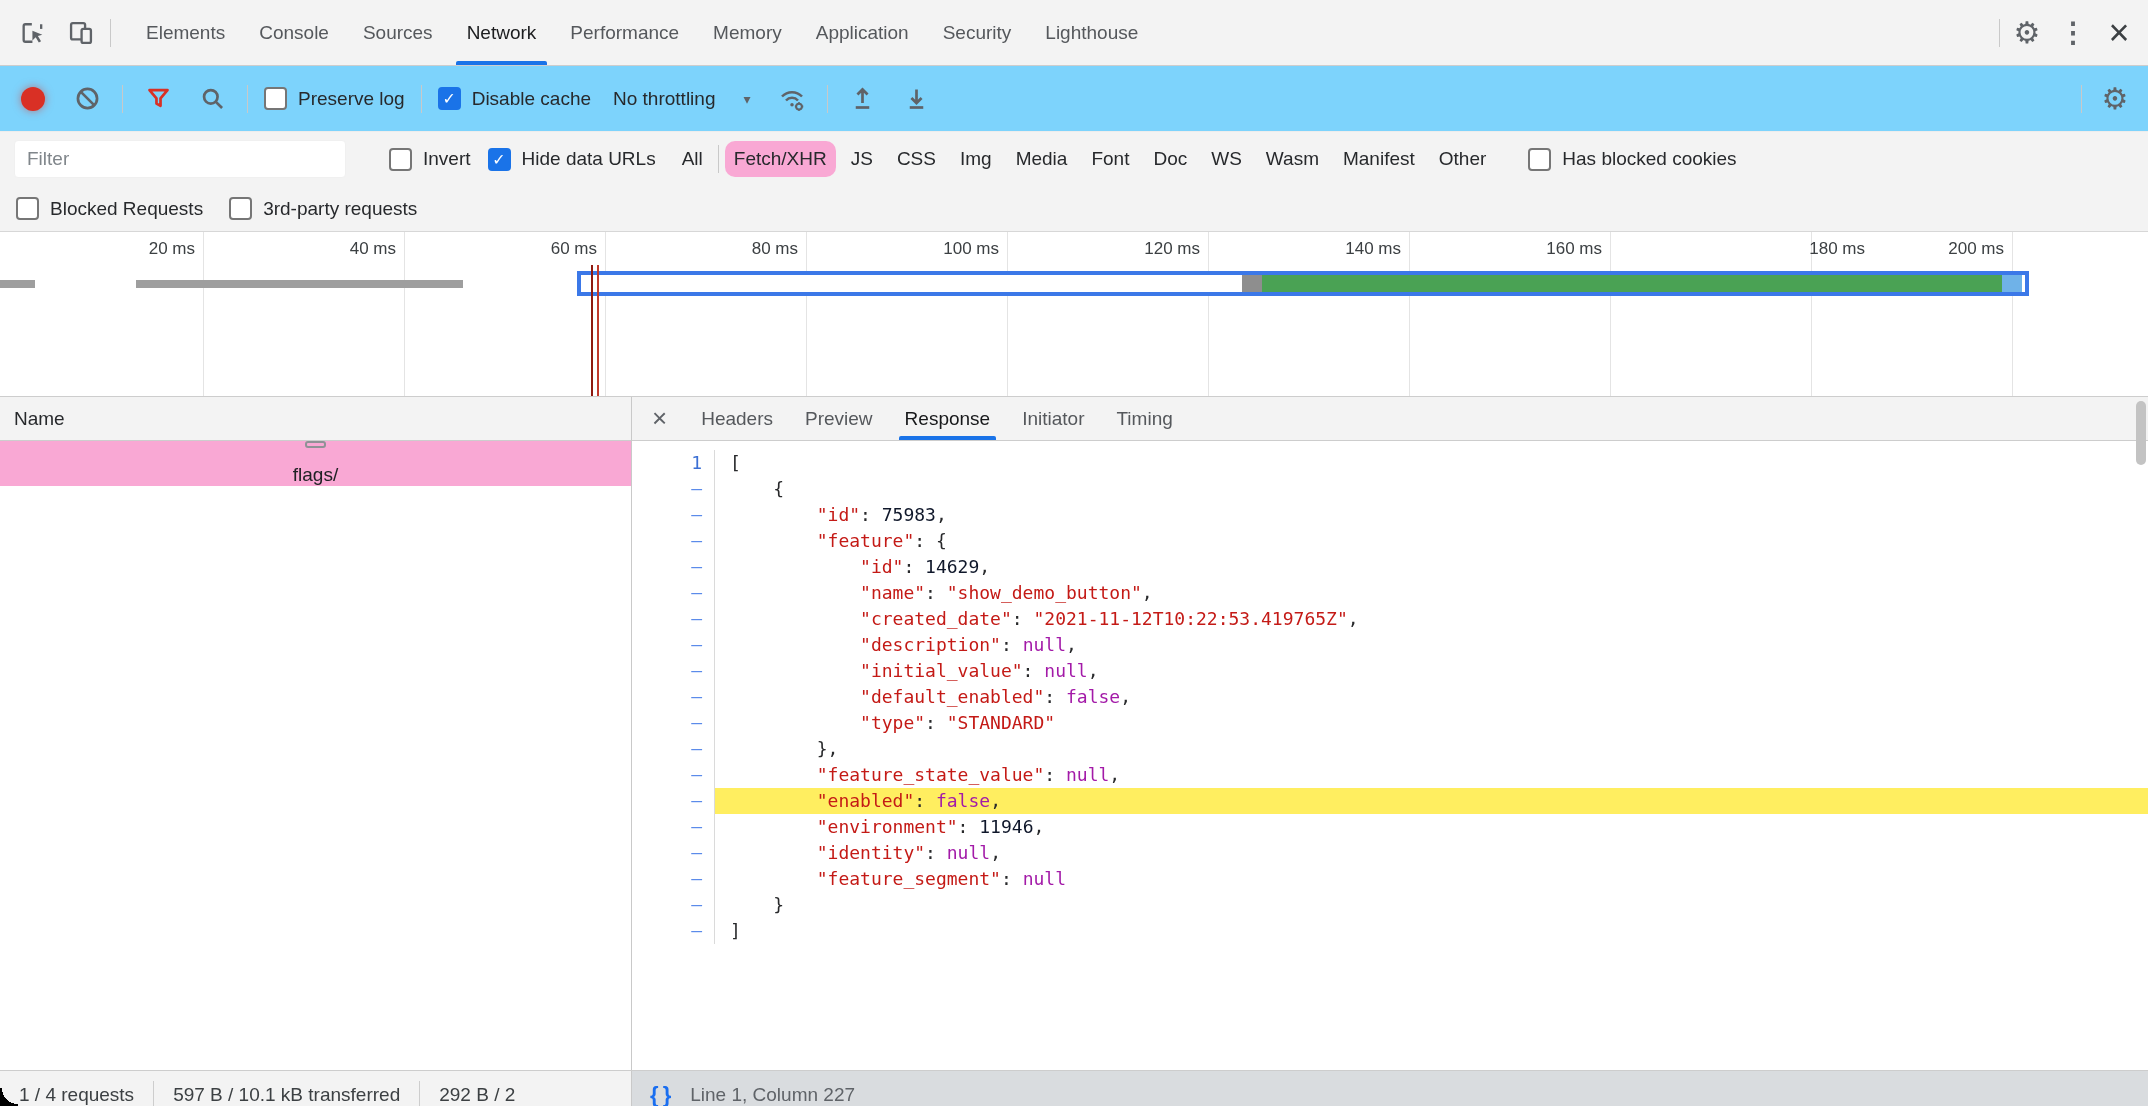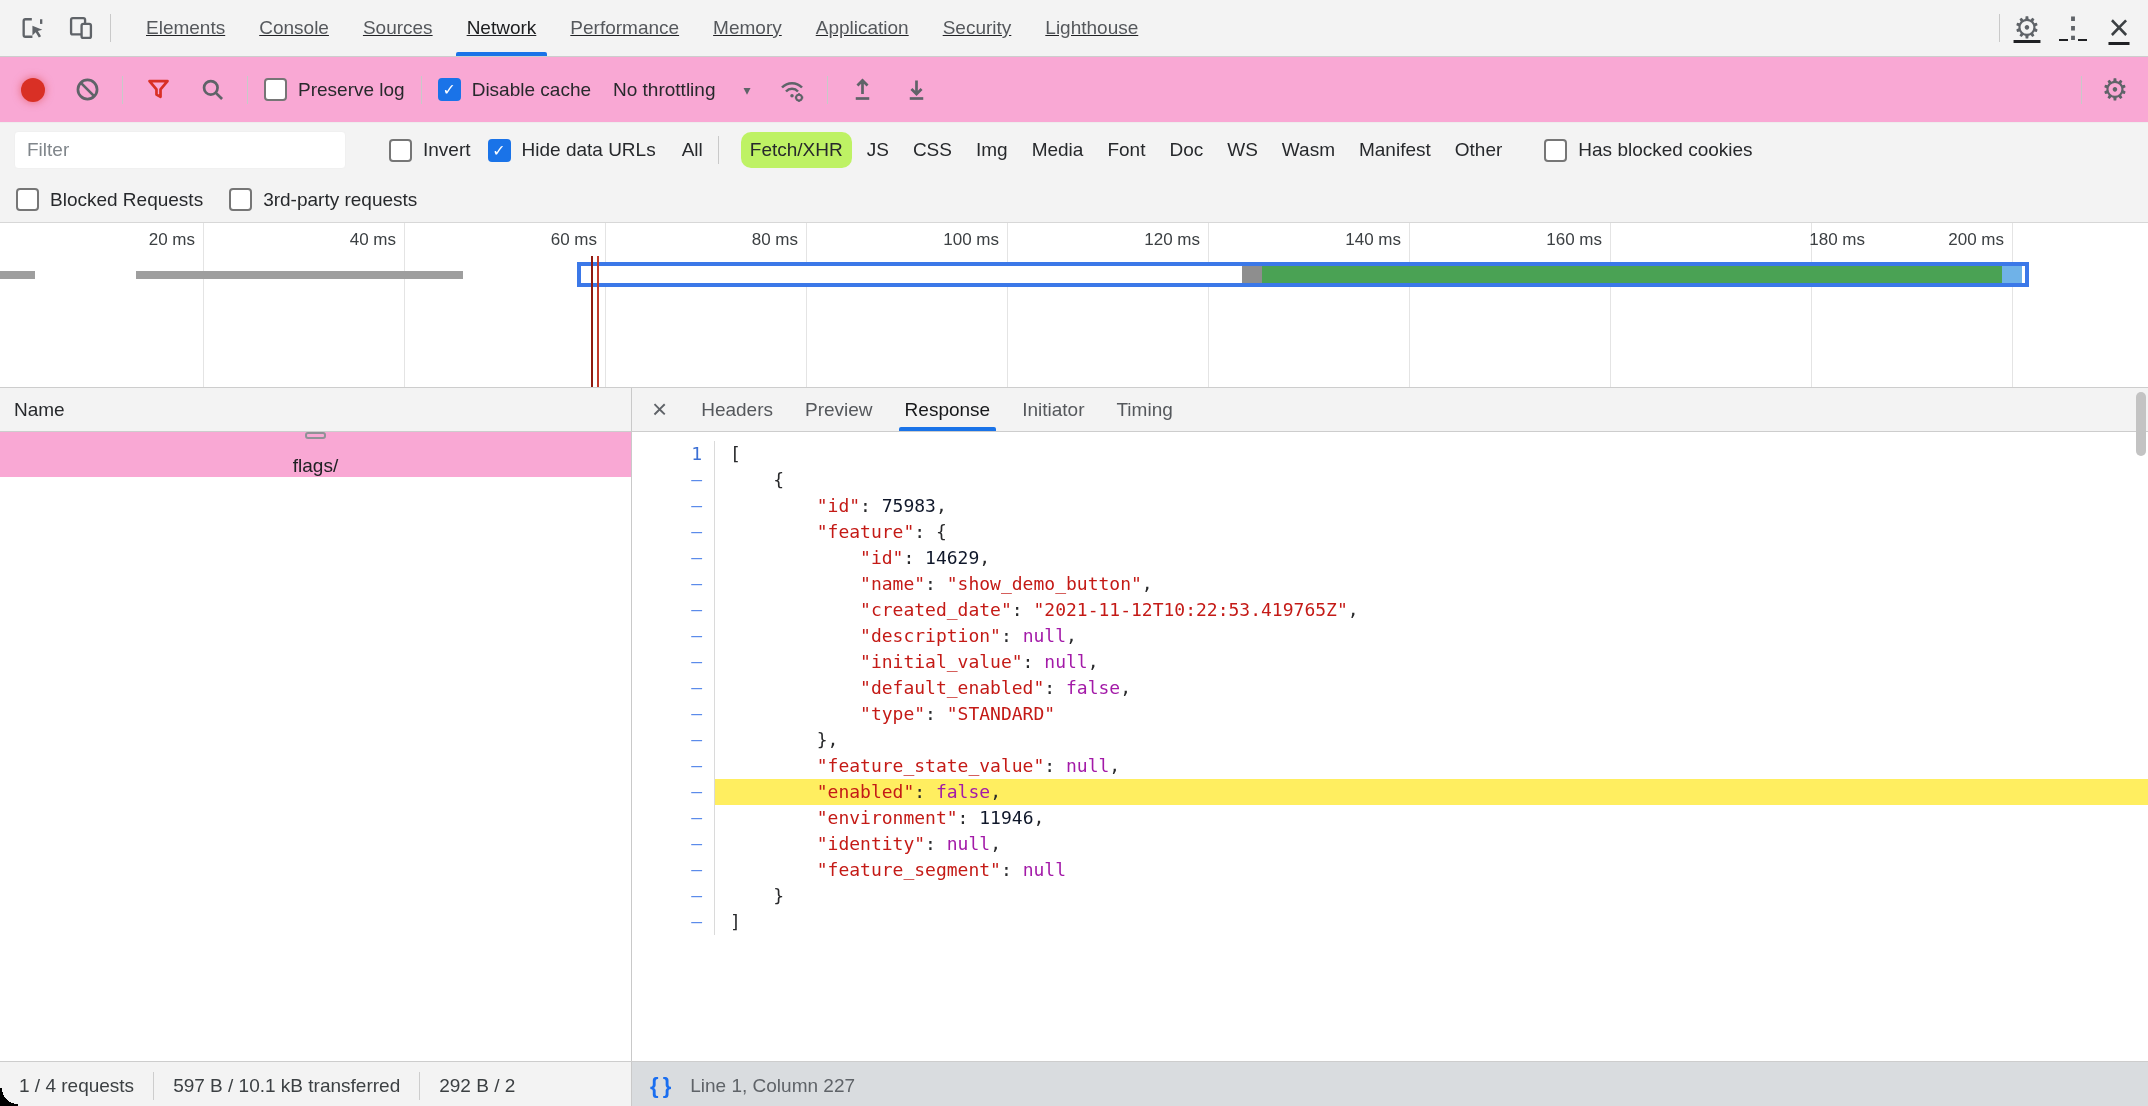--- a/index.html
+++ b/index.html
@@ -2,37 +2,37 @@
 <html><head>
 <meta charset="utf-8">
 <style>
   * { box-sizing: border-box; margin: 0; padding: 0; }
   html,body { background:#e8e8e8; }
   body { font-family: "Liberation Sans", sans-serif; }
   .devtools { position:relative; width:2148px; height:1106px; background:#fff; overflow:hidden;
               color:#202124; font-size:19px; }
 
   
-  .tabbar { height:57px; background:#f3f3f3; border-bottom:1px solid #cdcdcd;
-            display:flex; align-items:center;text-decoration:underline; }
+  .tabbar { height:66px; background:#f3f3f3; border-bottom:1px solid #cdcdcd;
+            display:flex; align-items:center; }
   .tabbar-left { display:flex; align-items:center; gap:10px; padding:0 10px 0 14px; }
   .vdiv { width:1px; height:28px; background:#c9c9c9; }
   .icon-btn { display:flex; align-items:center; justify-content:center;
               width:38px; height:38px; color:#5f6368; }
   .main-tabs { display:flex; align-items:stretch; height:100%; margin-left:8px; }
   .tab { position:relative; display:flex; align-items:center; padding:0 17px;
          color:#55585c; cursor:default; }
   .tab.selected { color:#1c1d1f; }
   .tab.selected::after { content:""; position:absolute; left:6px; right:6px; bottom:0;
          height:4px; background:#1a73e8; border-radius:2px 2px 0 0; }
   .tabbar-right { margin-left:auto; display:flex; align-items:center; gap:8px; padding-right:10px; }
   .glyph { color:#5f6368; line-height:1; }
 
   
-  .row2 { height:66px; background:#f9a8d4; display:flex; align-items:center; gap:16px;
+  .row2 { height:66px; background:#7dd3fc; display:flex; align-items:center; gap:16px;
           padding:0 14px; border-bottom:1px solid #ededed; }
   .rec-dot { width:24px; height:24px; border-radius:50%; background:#d93025;
              box-shadow:0 0 8px rgba(217,48,37,.55); }
   .throttle { display:flex; align-items:center; gap:28px; color:#27292c; padding:0 6px; }
   .caret { font-size:14px; color:#5f6368; }
   .row2-right { margin-left:auto; display:flex; align-items:center; gap:14px; }
 
   
   .check { display:flex; align-items:center; gap:11px; color:#27292c; }
   .cb { width:23px; height:23px; border-radius:4px; border:2px solid #767676; background:#fff;
@@ -42,21 +42,21 @@
 
   
   .row3 { height:54px; background:#f3f3f3; display:flex; align-items:center; gap:17px;
           padding:0 14px; }
   .filter-input { width:332px; height:38px; background:#fff; border:1px solid #f0f0f0;
           border-radius:4px; padding:0 12px; font-size:19px; color:#a16207; outline:none;
           font-family:"Liberation Sans",sans-serif; }
   .filter-input::placeholder { color:#80868b; }
   .type-pills { display:flex; align-items:center; gap:6px; }
   .pill { padding:7px 9px; border-radius:10px; color:#27292c; }
-  .pill.selected { background:#bef264;margin-left:16px; }
+  .pill.selected { background:#f9a8d4; }
 
   
   .row4 { height:46px; background:#f3f3f3; display:flex; align-items:center; gap:26px;
           padding:0 16px; border-bottom:1px solid #d7d7d7; }
 
   
   .overview { position:relative; height:165px; background:#fff; border-bottom:1px solid #cdcdcd; }
   .gridline { position:absolute; top:0; bottom:0; width:1px; background:#e4e4e4; }
   .tick-label { position:absolute; top:7px; width:150px; text-align:right;
                 font-size:17px; color:#3c4043; }

